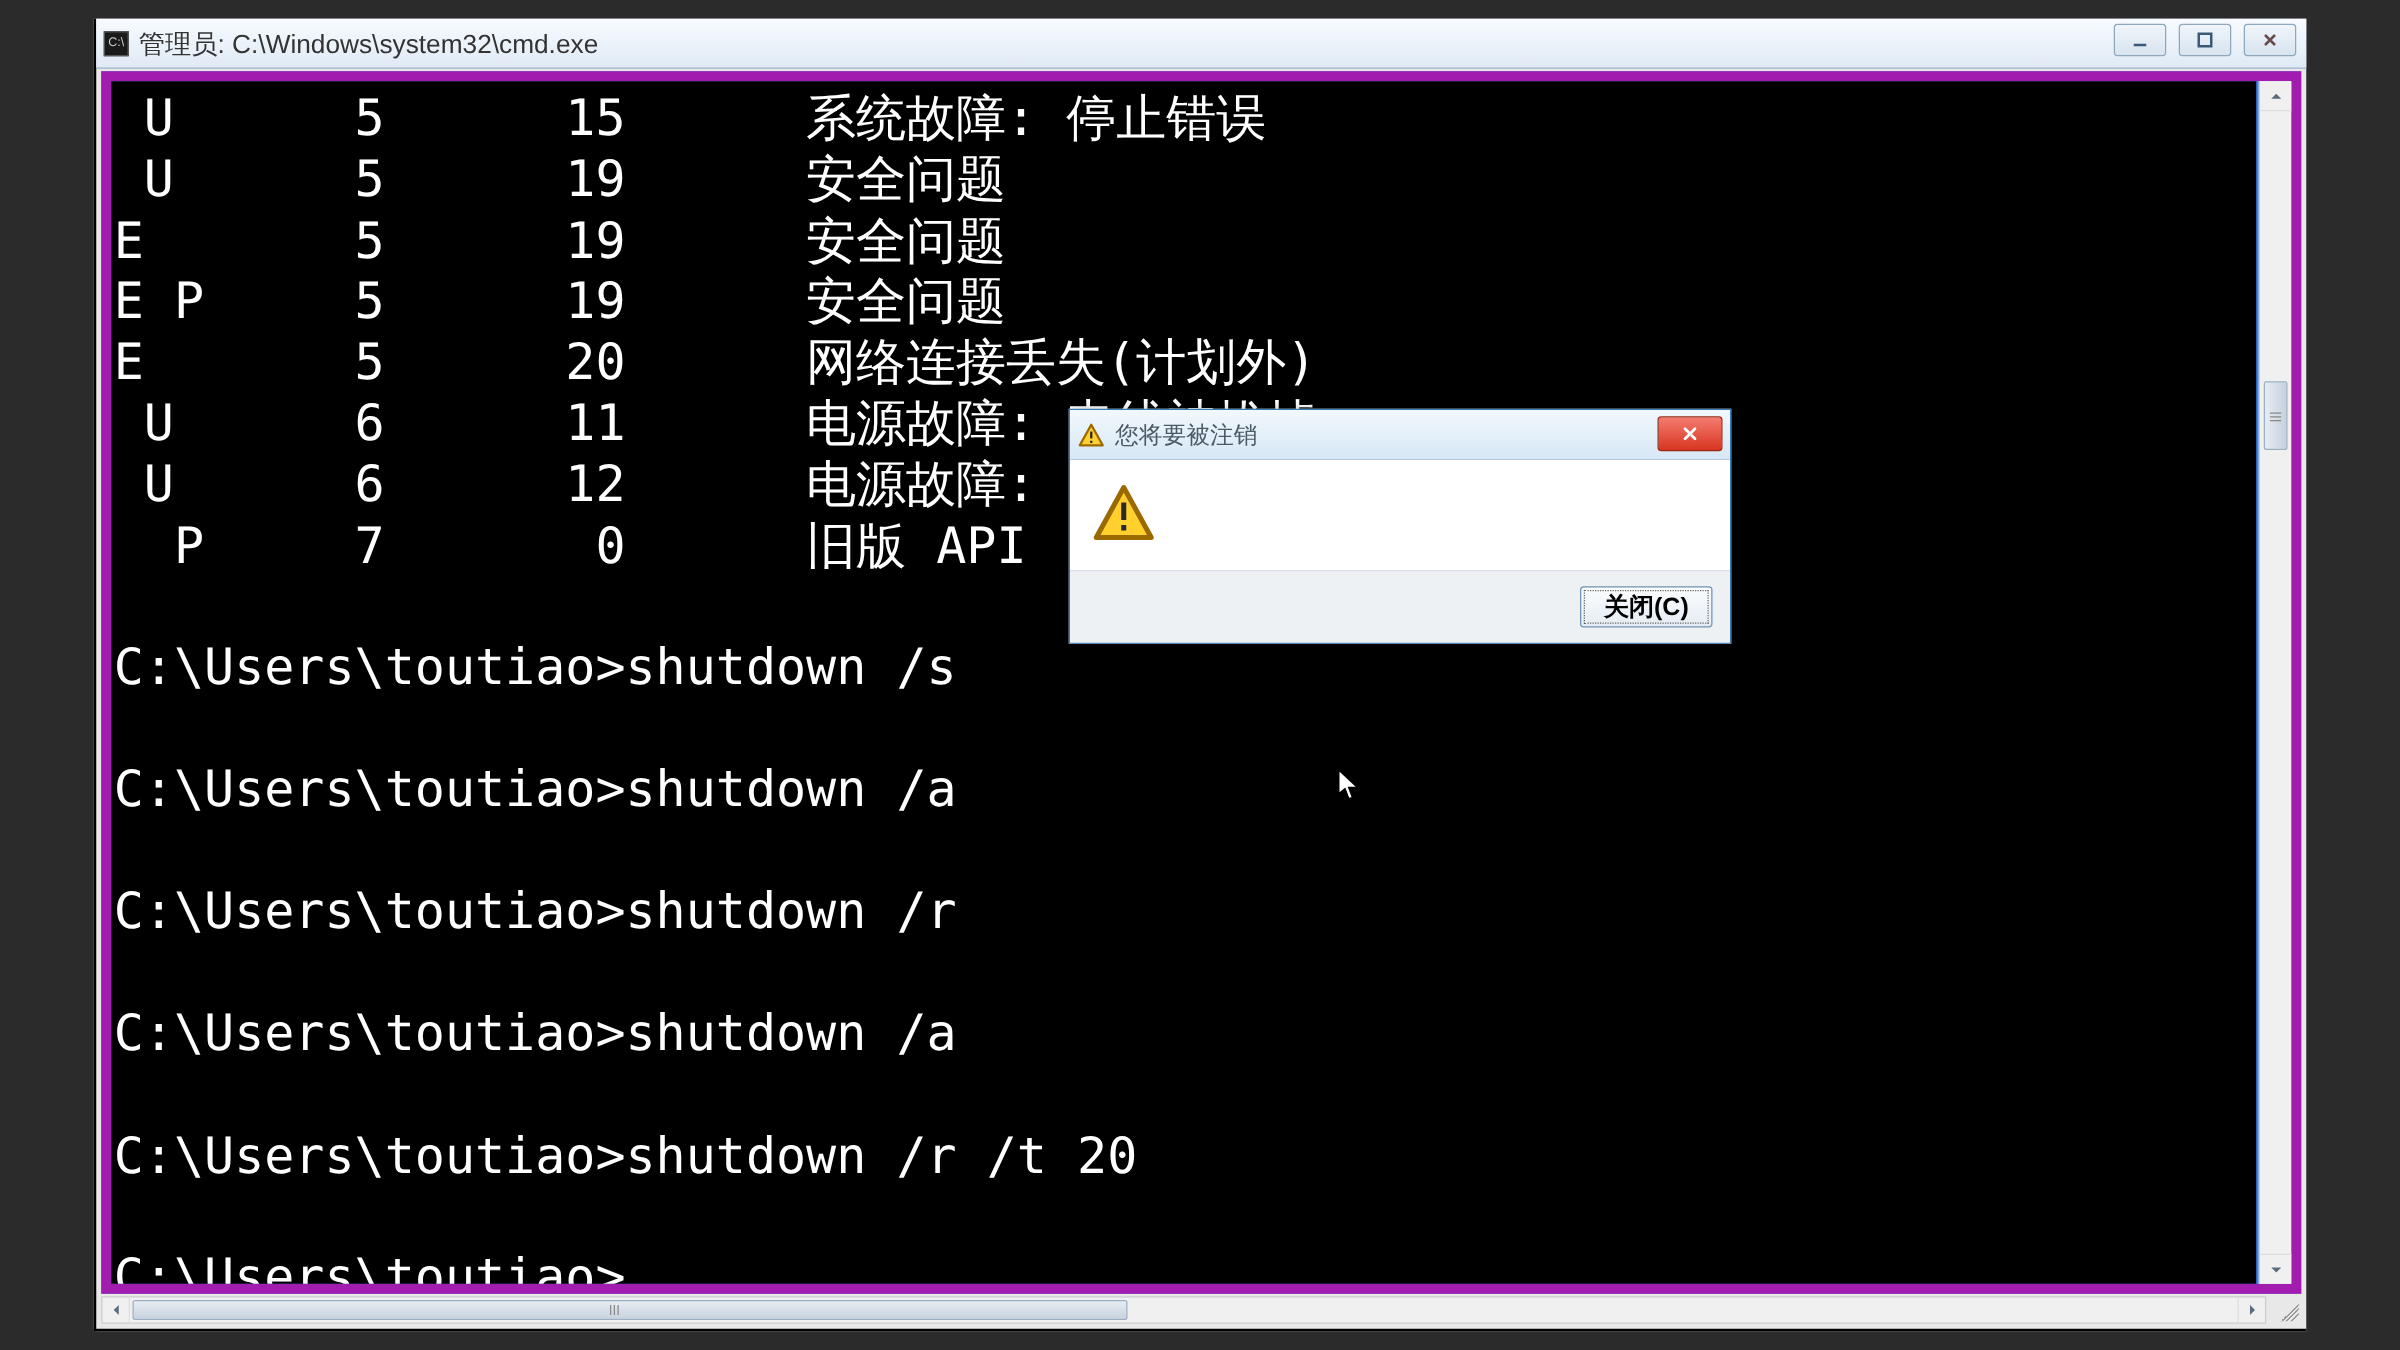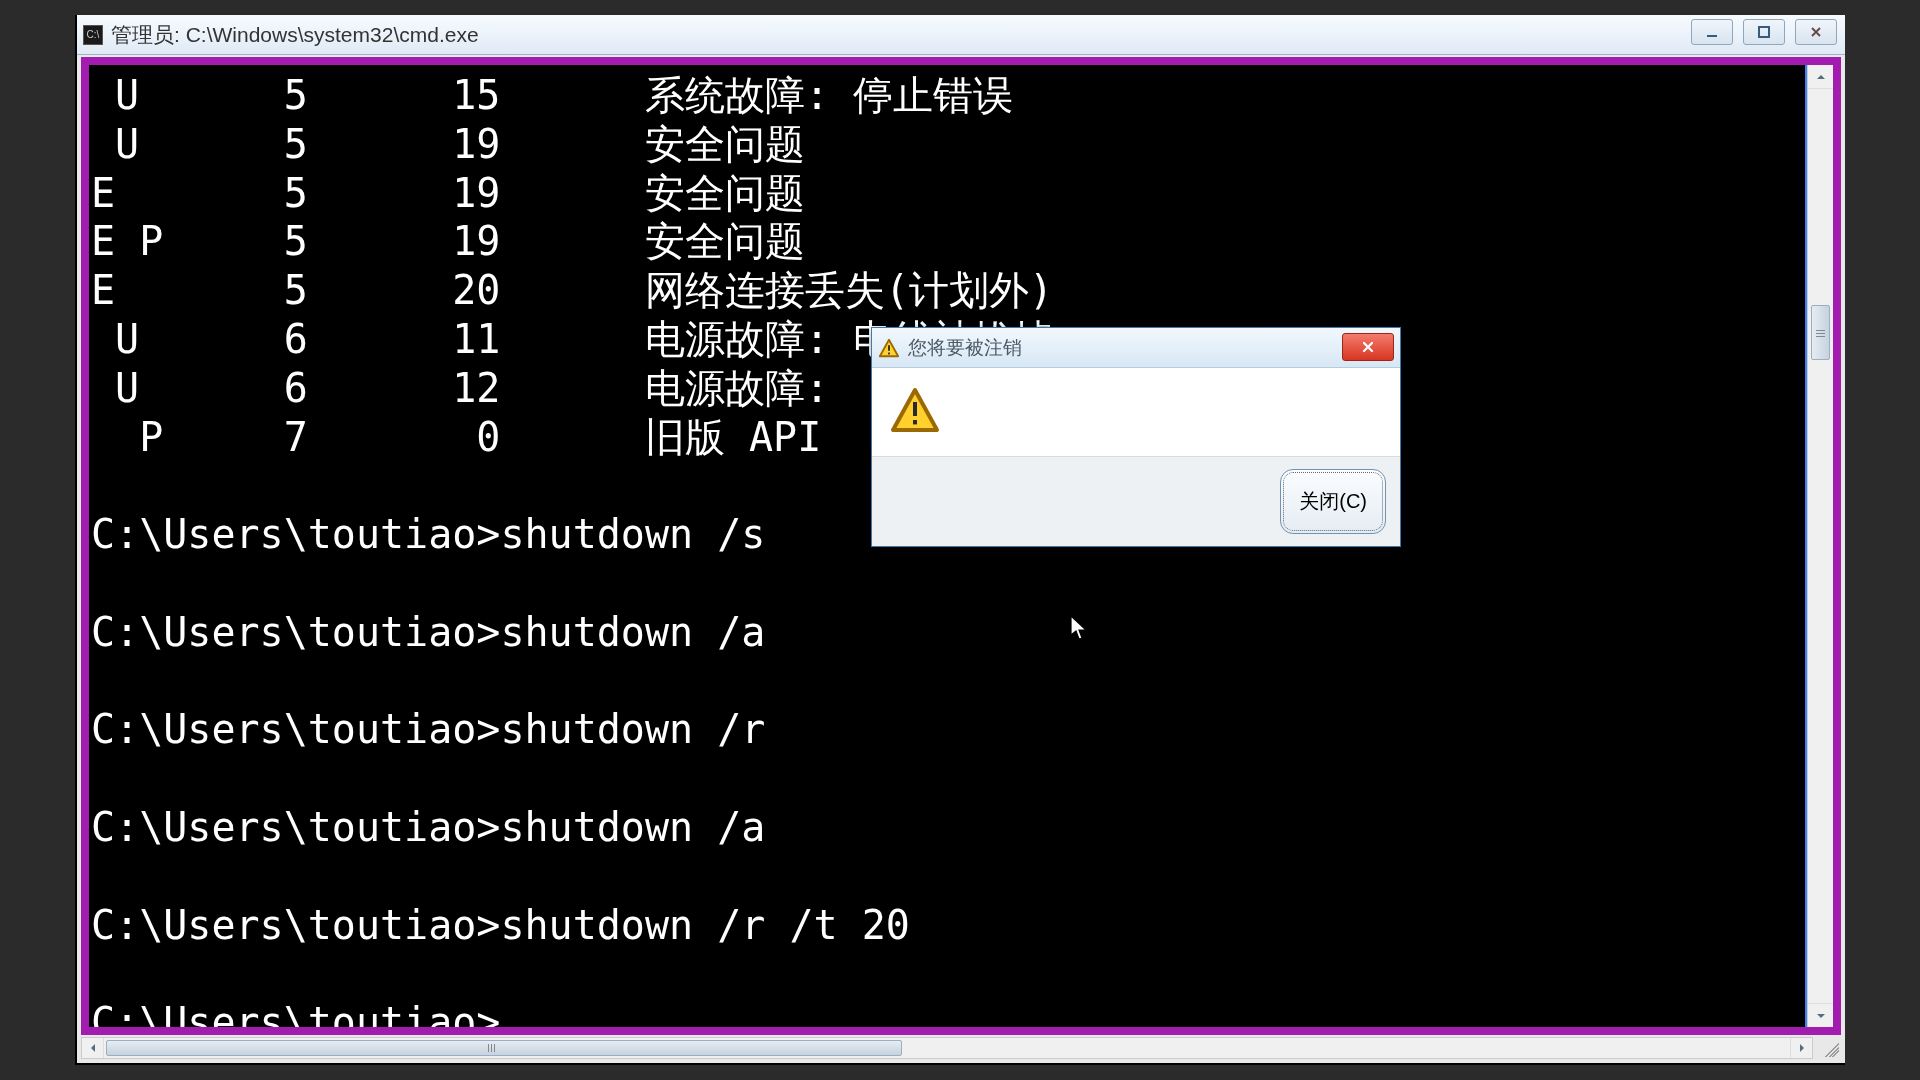--- a/index.html
+++ b/index.html
@@ -186,21 +186,20 @@
 
 .dialog {
   position: absolute;
   left: 778px;
   top: 312px;
   width: 530px;
   background: #fff;
   border: 1px solid #3a7ab0;
   box-shadow: 3px 4px 10px rgba(0,0,0,0.6);
   font-size: 20px;
-  margin-left: 16px;
 }
 .dialog-titlebar {
   height: 40px;
   background: linear-gradient(#f2f8fd,#d7e7f5);
   border-bottom: 1px solid #b6cde1;
   display: flex;
   align-items: center;
   padding: 0 6px;
   position: relative;
 }
@@ -238,28 +237,29 @@
   color: #0a3a8f;
 }
 .dialog-footer {
   background: #eef1f4;
   border-top: 1px solid #d7dde3;
   padding: 12px 14px;
   display: flex;
   justify-content: flex-end;
 }
 .dialog-btn {
-  padding: 18px 18px;
+  padding: 2px 18px;
   font-size: 20px;
   background: linear-gradient(#fbfdff,#e4ecf3);
   border: 1px solid #6f93b5;
   outline: 1px dotted #666;
   outline-offset: -4px;
-  border-radius: 13px;
-  cursor: pointer;
+  border-radius: 3px;
+  cursor: pointer;
+  font-weight: bold;
 }
 
 .tri-warn { stroke:#9a6a00; stroke-width:2; stroke-linejoin:round; fill:#ffd02e; }
 .tri-bang { fill:#2a2a2a; }
 
 .cursor {
   position:absolute;
   left: 993px;
   top: 600px;
   width: 18px; height: 26px;

